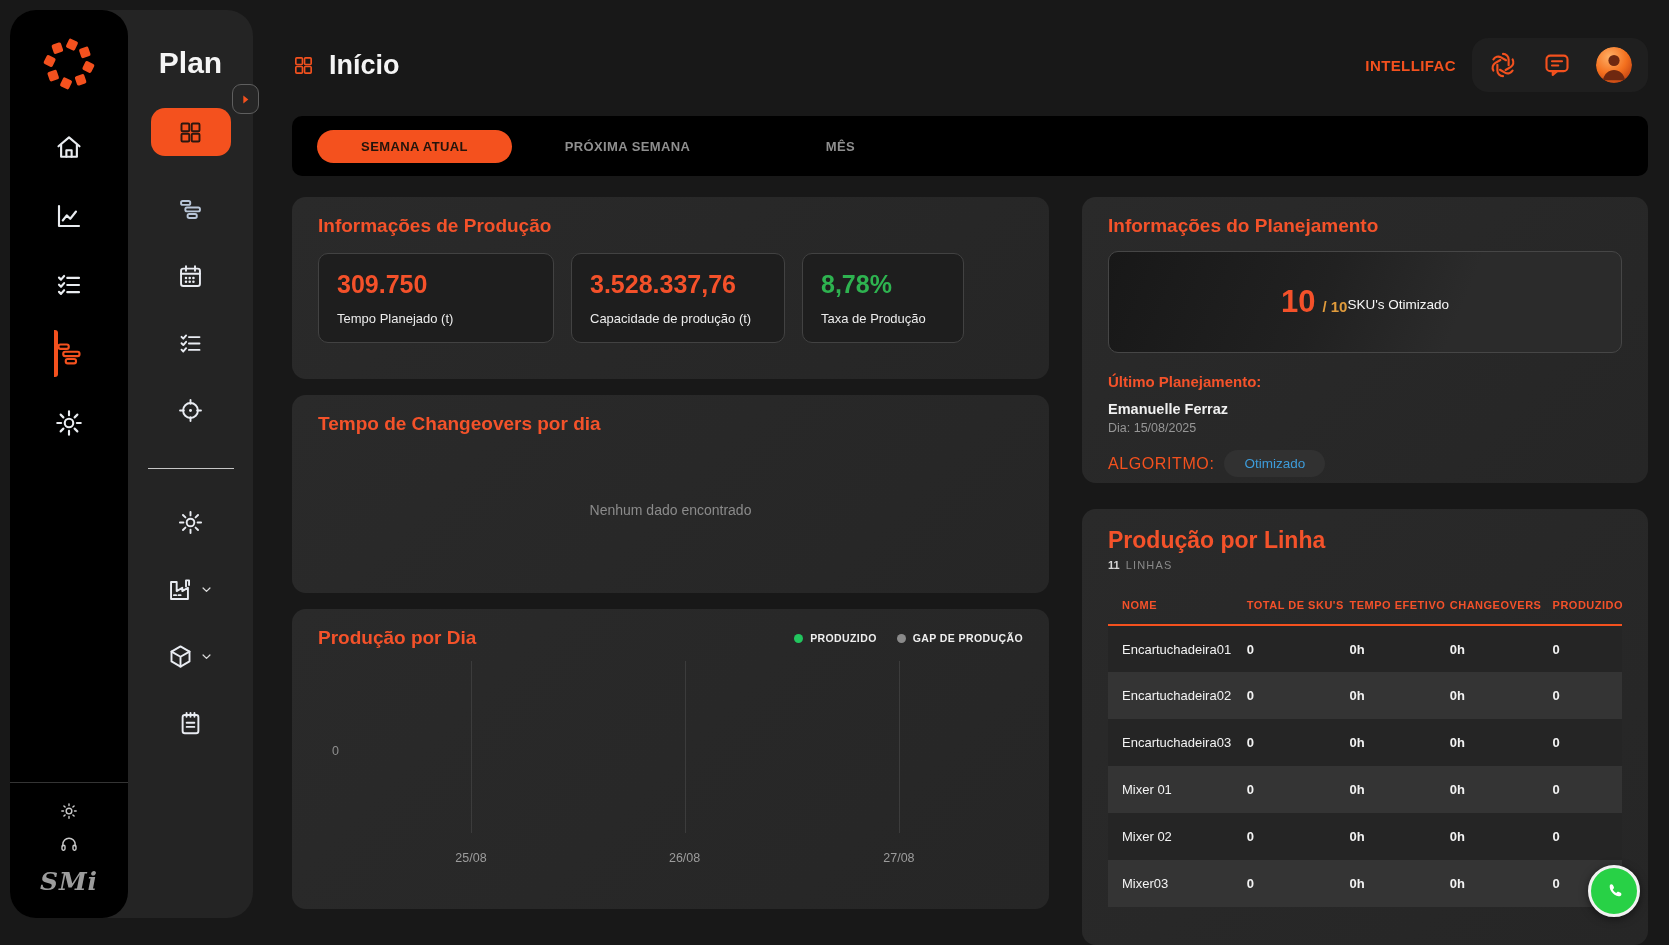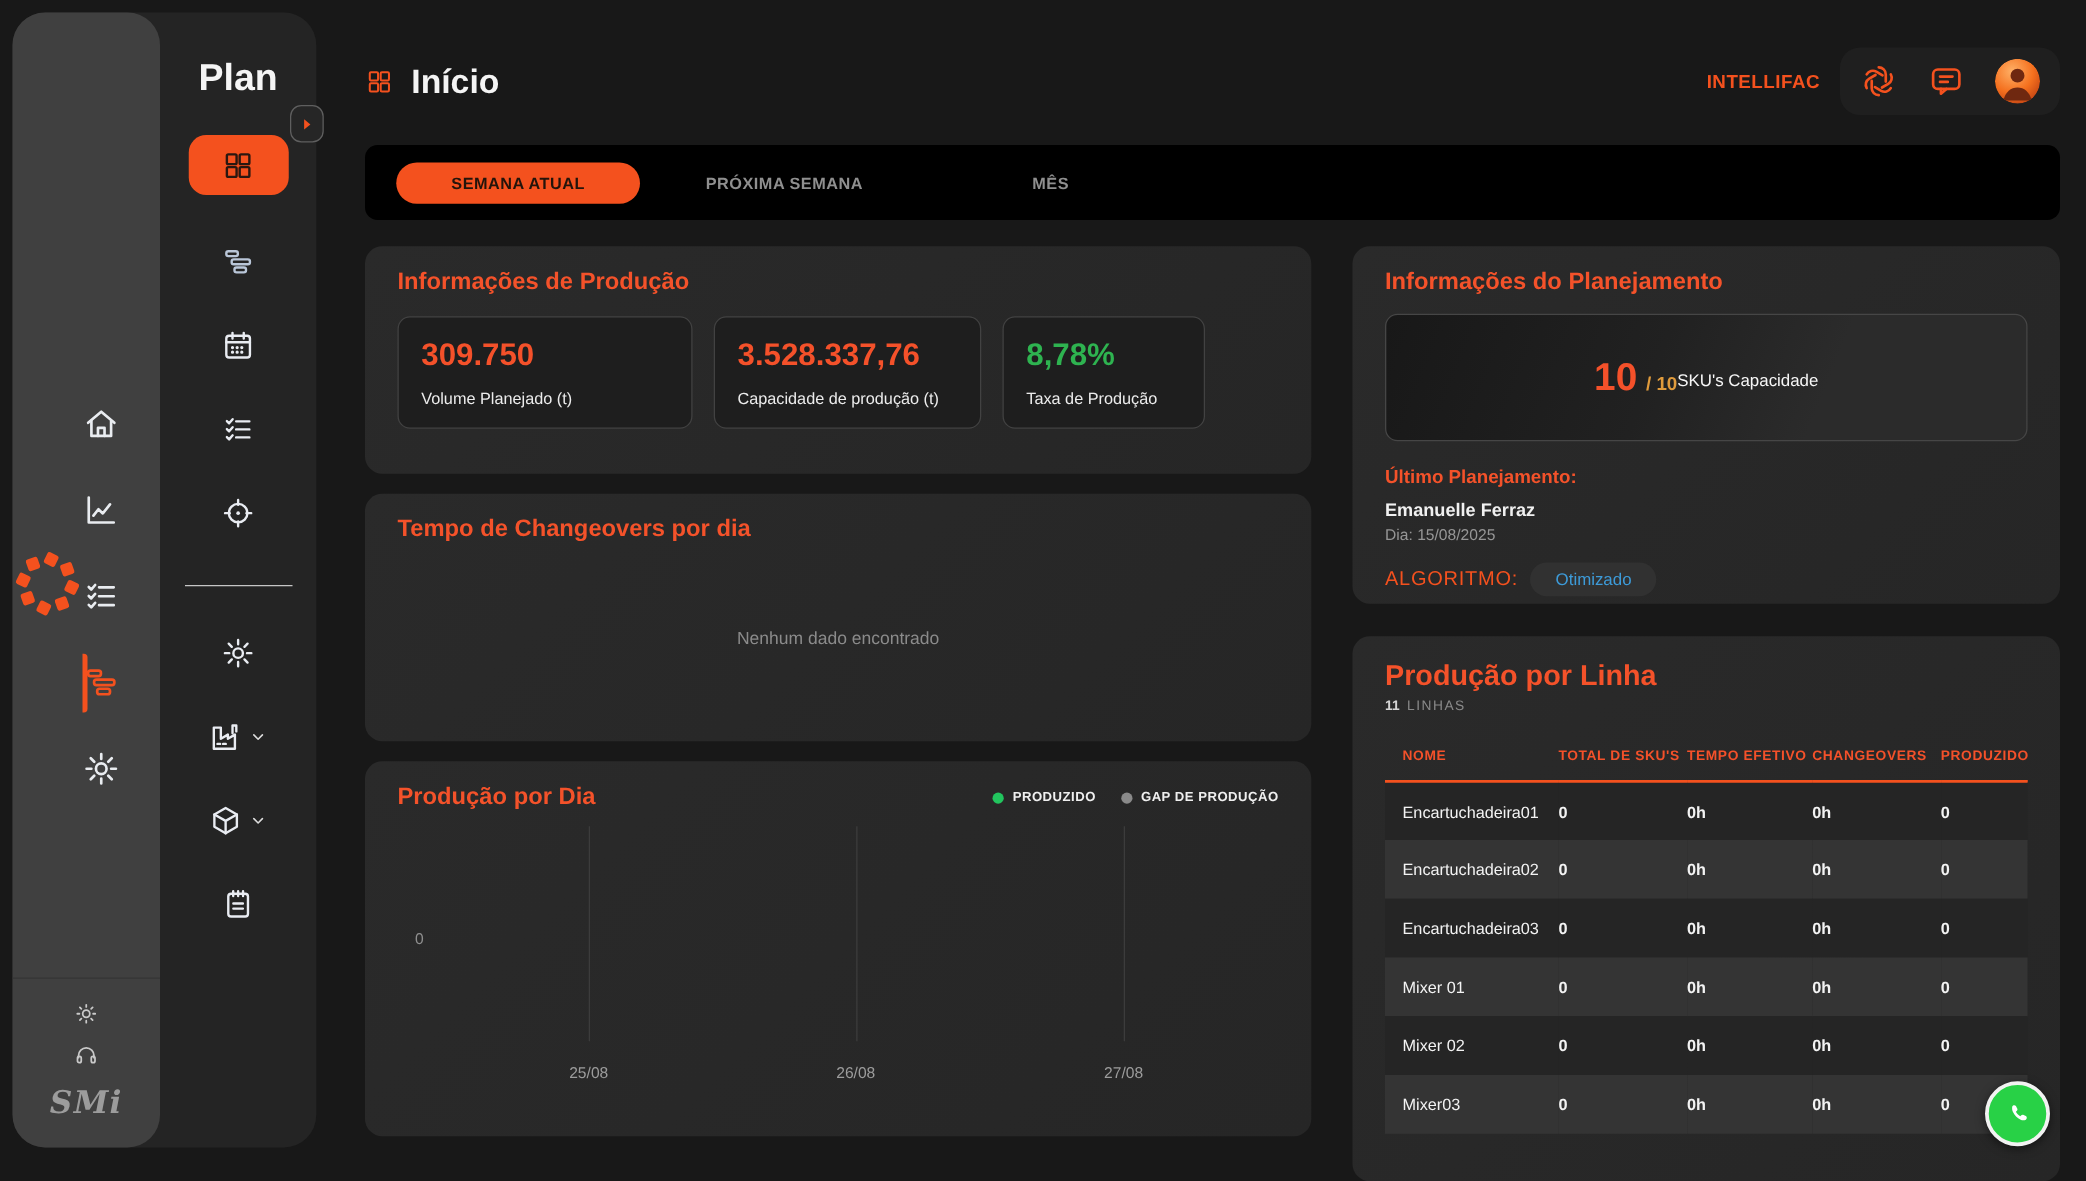--- a/index.html
+++ b/index.html
@@ -12,22 +12,22 @@
   }
   svg { display:block; }
 
   
   .sidebar {
     position:absolute; left:10px; top:10px; width:243px; height:908px;
     background:#242424; border-radius:26px;
   }
   .rail {
     position:absolute; left:0; top:0; bottom:0; width:118px;
-    background:#404040; border-radius:26px;
-    display:flex; align-items:center; padding-top:26px;
+    background:#000000; border-radius:26px;
+    display:flex; flex-direction:column; align-items:center; padding-top:26px;
   }
   .rail-logo { width:56px; height:56px; margin-bottom:20px; }
   .rail-item {
     position:relative; width:100%; height:69px;
     display:flex; align-items:center; justify-content:center;
     color:#e9ecf0; cursor:pointer;
   }
   .rail-item .ic { width:30px; height:30px; }
   .rail-item.active { color:#f4511e; }
   .rail-item.active::before {
@@ -443,21 +443,21 @@
 
   <div class="content">
 
     <div class="col-left">
 
       <section class="panel p-info">
         <div class="panel-title">Informações de Produção</div>
         <div class="stats-row" id="stats-row">
             <div class="stat-card" style="width: 236px;">
               <div class="stat-value" style="color: rgb(244, 81, 42);">309.750</div>
-              <div class="stat-label">Volume Planejado (t)</div>
+              <div class="stat-label">Tempo Planejado (t)</div>
             </div>
             <div class="stat-card" style="width: 214px;">
               <div class="stat-value" style="color: rgb(244, 81, 42);">3.528.337,76</div>
               <div class="stat-label">Capacidade de produção (t)</div>
             </div>
             <div class="stat-card" style="width: 162px;">
               <div class="stat-value" style="color: rgb(46, 179, 80);">8,78%</div>
               <div class="stat-label">Taxa de Produção</div>
             </div>
           </div>
@@ -497,21 +497,21 @@
 
     <div class="col-right">
 
       <section class="panel p-plan">
         <div class="panel-title">Informações do Planejamento</div>
         <div class="sku-box">
           <div class="sku-line">
             <span class="sku-value">10</span>
             <span class="sku-total">/ 10</span>
           </div>
-          <div class="sku-label">SKU's Capacidade</div>
+          <div class="sku-label">SKU's Otimizado</div>
         </div>
         <div class="last-title">Último Planejamento:</div>
         <div class="last-name">Emanuelle Ferraz</div>
         <div class="last-date">Dia: 15/08/2025</div>
         <div class="algo-row">
           <span class="algo-label">ALGORITMO:</span>
           <span class="algo-pill">Otimizado</span>
         </div>
       </section>
 

